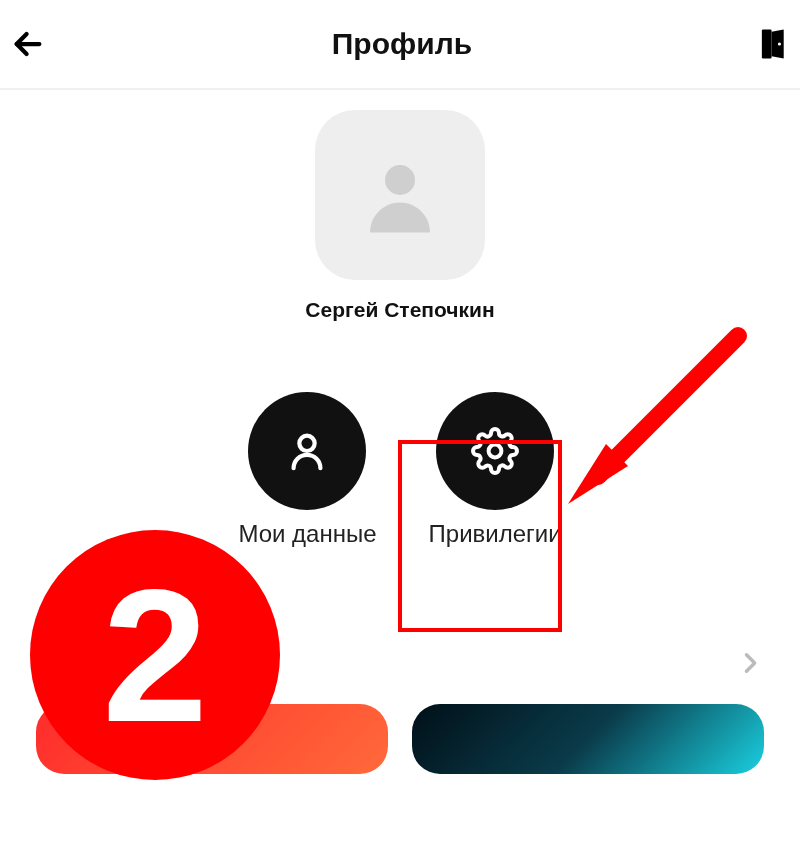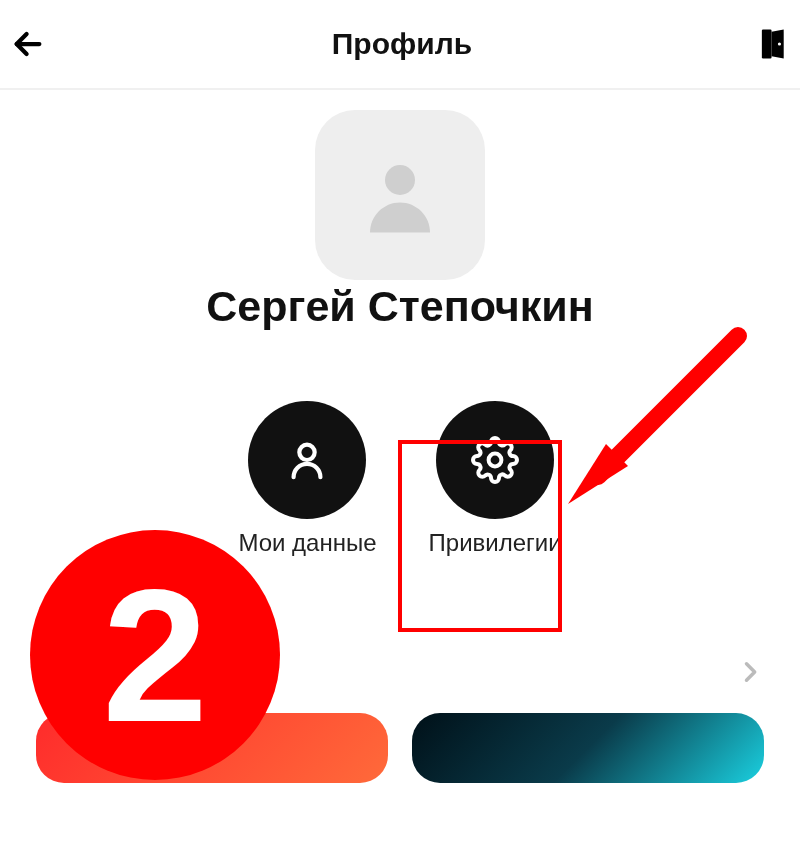--- a/index.html
+++ b/index.html
@@ -2,21 +2,21 @@
 <html><head>
 <meta charset="utf-8">
 <style>
   html,body{margin:0;padding:0;font-family:-apple-system,Segoe UI,Arial,sans-serif;background:#fff;color:#111}
   .app{width:800px;height:852px;position:relative;overflow:hidden;background:#fff}
   .topbar{height:88px;display:flex;align-items:center;justify-content:space-between;padding:0 11px;border-bottom:2px solid #f0f0f0}
   .topbar .title{font-size:30px;font-weight:700}
   .icon-btn{display:flex;align-items:center;justify-content:center;cursor:pointer}
   .avatar-wrap{display:flex;flex-direction:column;align-items:center;margin-top:20px}
   .avatar{width:170px;height:170px;border-radius:40px;background:#eee;display:flex;align-items:center;justify-content:center}
-  .name{font-size:43px;font-weight:700;margin-top:2px}
+  .name{font-size:21px;font-weight:700;margin-top:18px}
   .actions{display:flex;gap:52px;justify-content:center;margin-top:70px}
   .action{display:flex;flex-direction:column;align-items:center;gap:10px}
   .circle{width:118px;height:118px;border-radius:50%;background:#111;color:#fff;display:flex;align-items:center;justify-content:center}
   .action-label{font-size:24px;color:#222}
   .settings-highlight{position:absolute;border:4px solid red;z-index:3}
   .row{display:flex;align-items:center;justify-content:space-between;padding:18px 36px;margin-top:80px}
   .row .label{font-size:30px;font-weight:700}
   .chev{color:#bbb}
   .cards{display:flex;gap:24px;padding:0 36px;margin-top:6px}
   .card{flex:1;height:70px;border-radius:28px}

